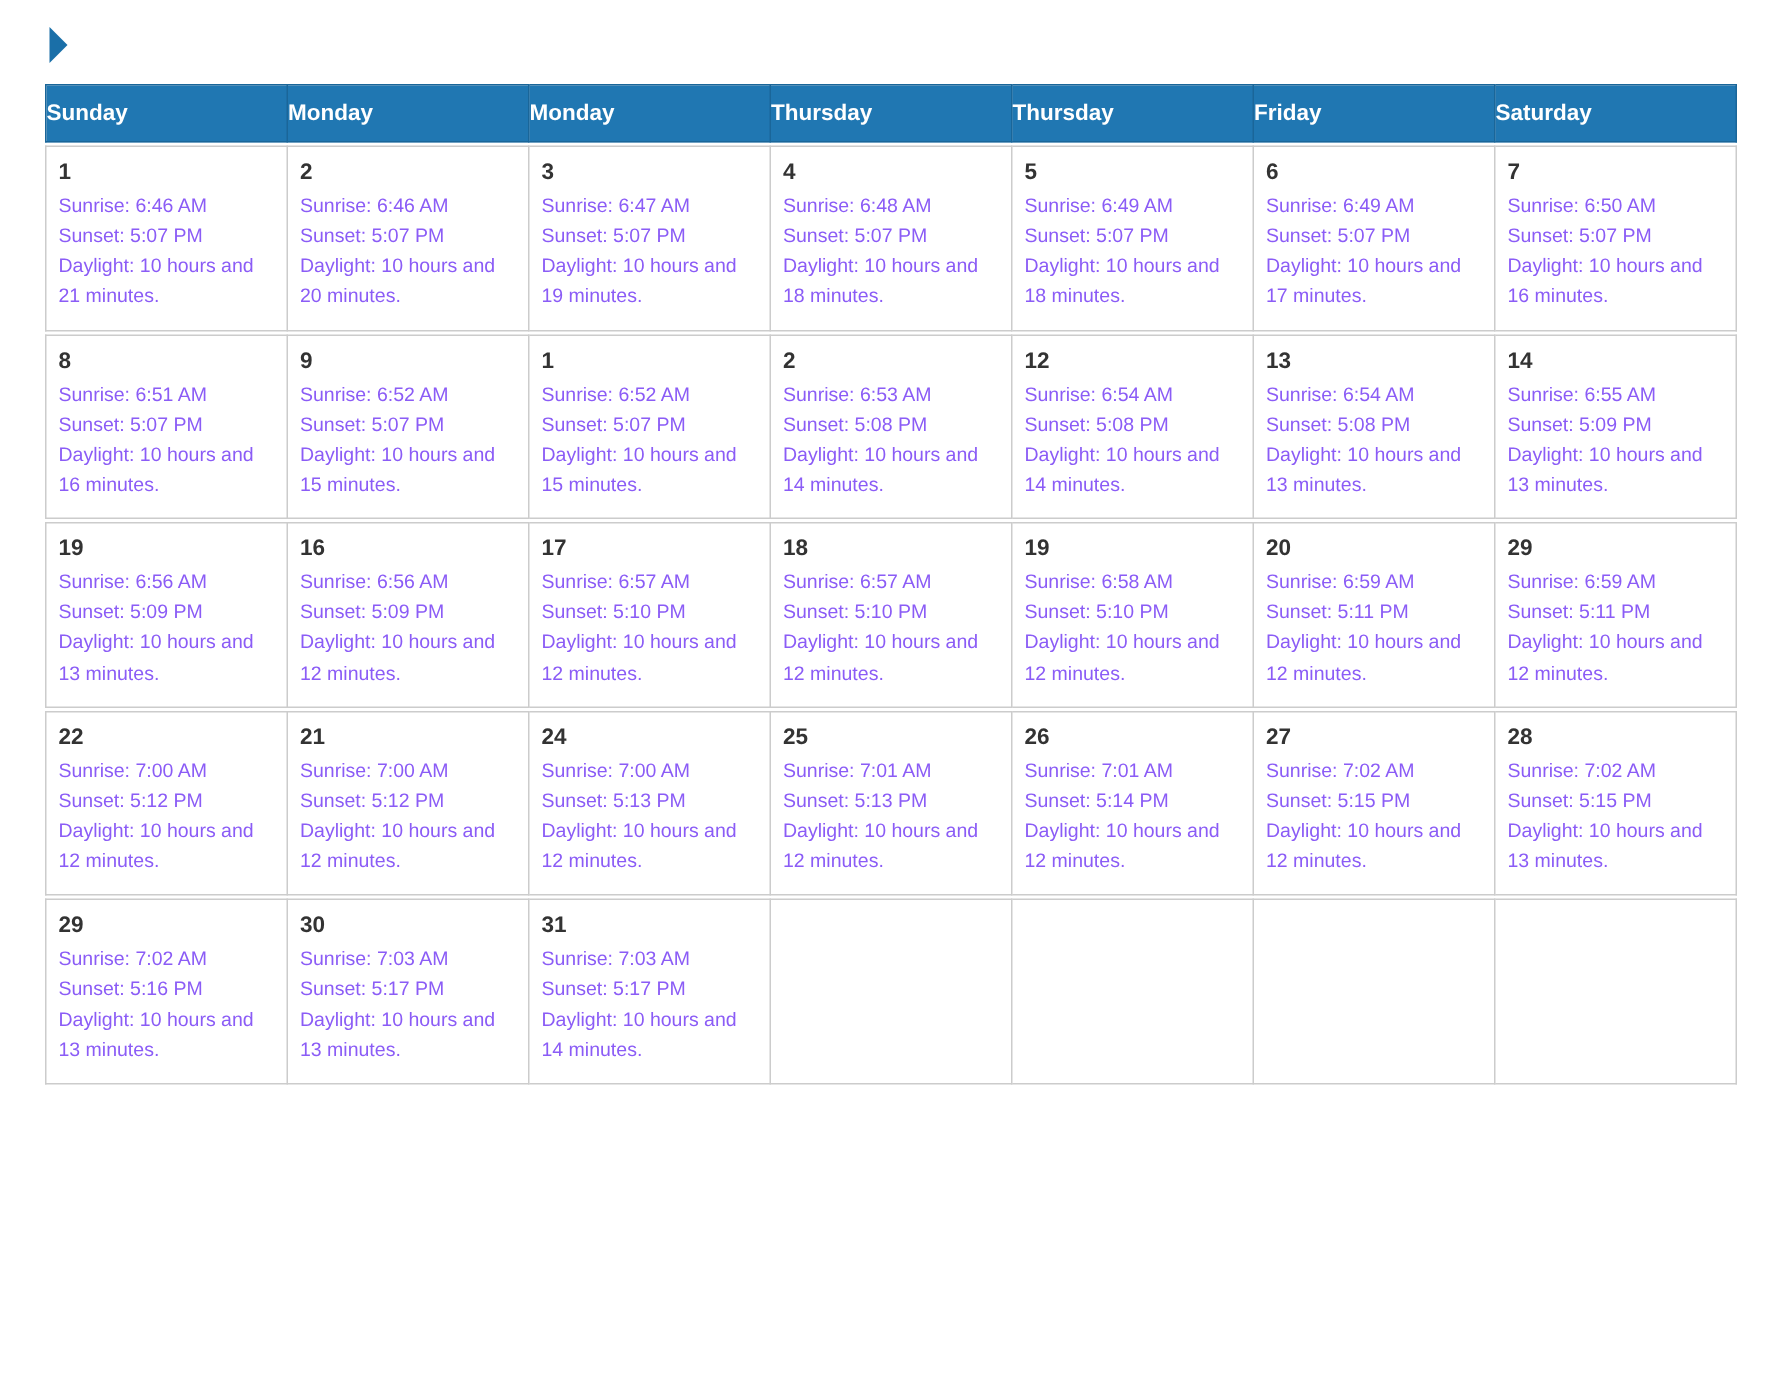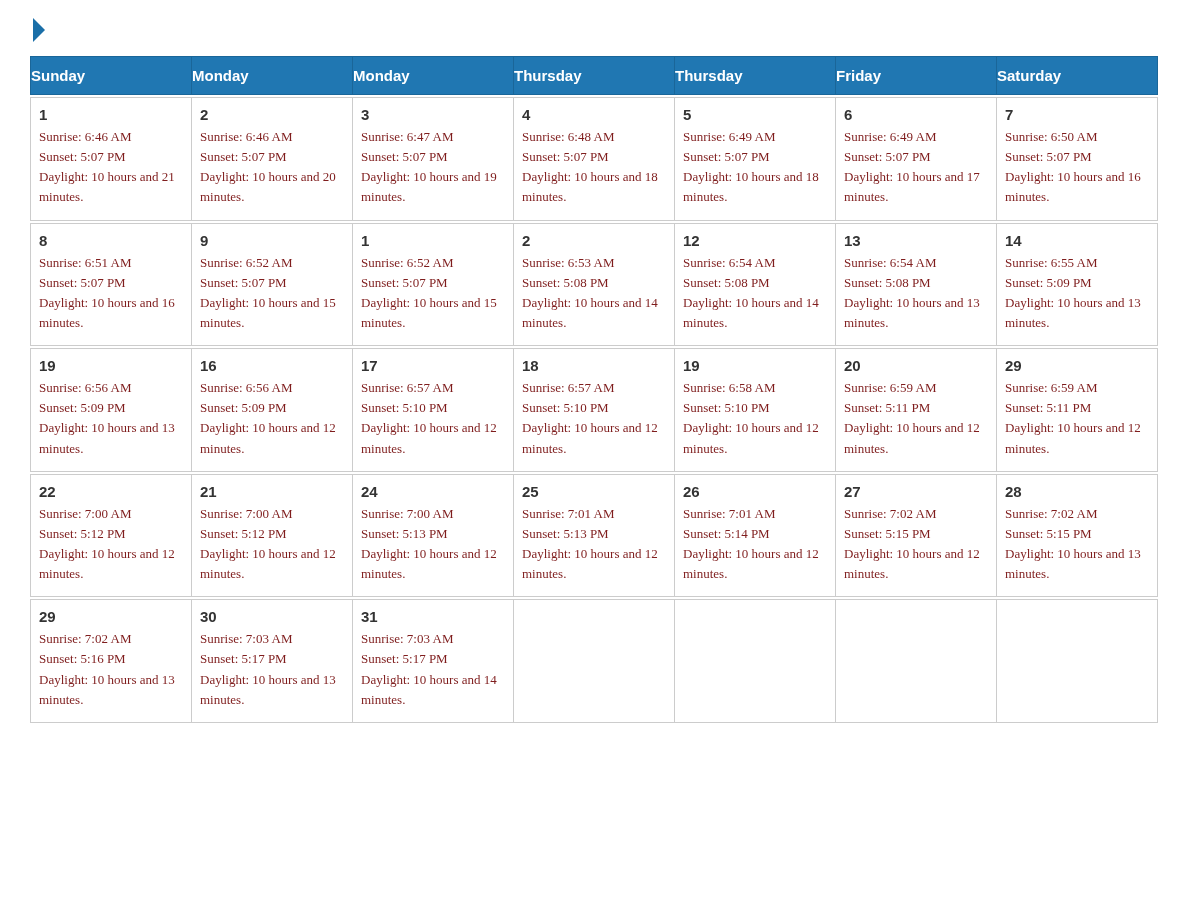--- a/index.html
+++ b/index.html
@@ -85,22 +85,21 @@
       min-height: 90px;
     }
     tbody tr td .day-num {
       font-size: 15px;
       font-weight: bold;
       display: block;
       margin-bottom: 4px;
     }
     tbody tr td .day-info {
       line-height: 1.55;
-      color: #7f1d1d;
-      font-family: Liberation Serif, serif;
+      color: #8b5cf6;
     }
     tbody tr:nth-child(odd) td {
       background: #fff;
     }
     tbody tr:nth-child(even) td {
       background: #fff;
     }
     tbody tr td.empty {
       background: #fff;
     }

